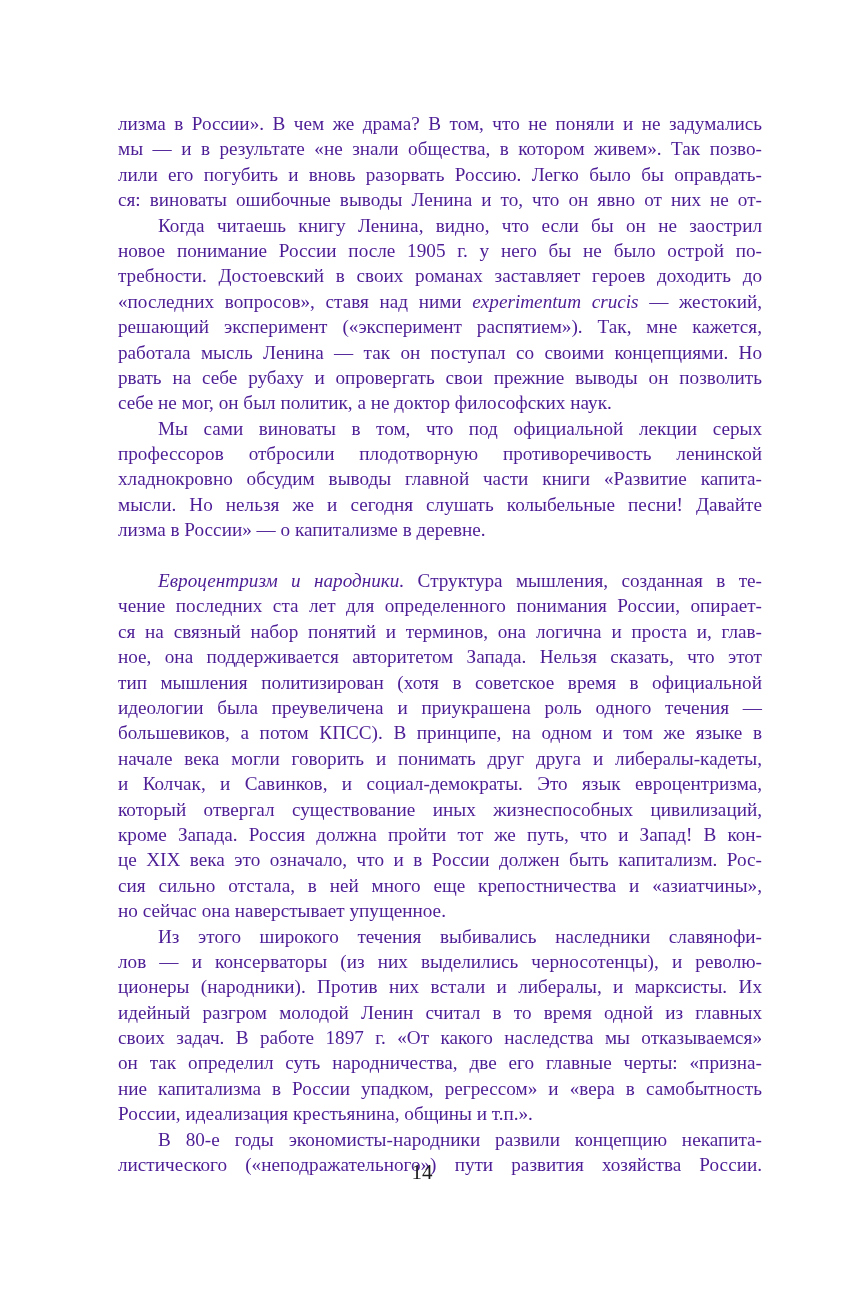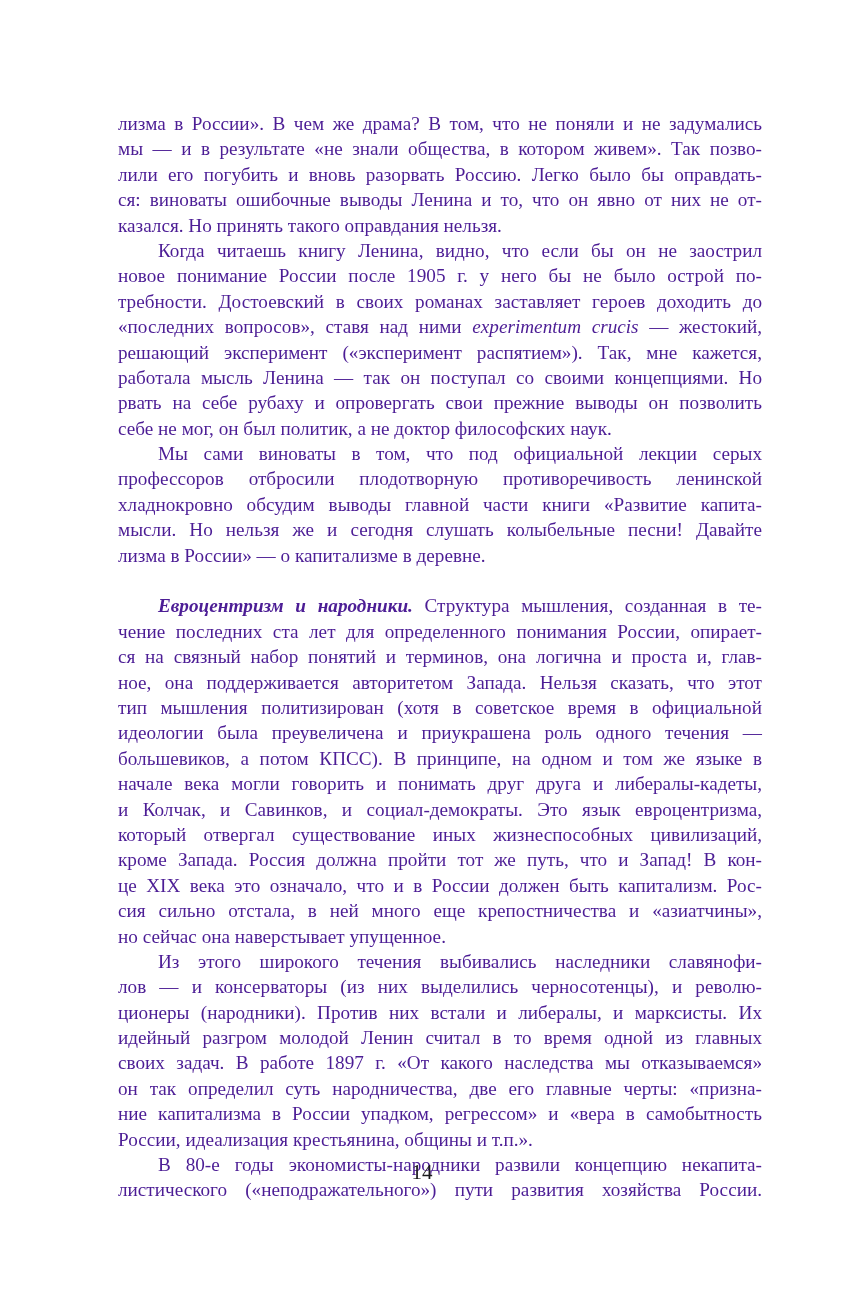--- a/index.html
+++ b/index.html
@@ -18,42 +18,41 @@
     display: block;
     white-space: nowrap;
     text-align: justify;
     text-align-last: justify;
     height: 25.4px;
   }
   .line.last { text-align-last: left; }
   .line.indent { padding-left: 40px; }
   .gap { height: 25.4px; }
   .it { font-style: italic; }
-  .bi { font-style: italic; font-weight: bold; margin-top: 16px; }
+  .bi { font-style: italic; font-weight: normal; margin-top: 16px; }
   .page-number {
     position: absolute;
     left: 0; width: 844px;
     top: 1160px;
     text-align: center;
     font-family: "Liberation Serif", "DejaVu Serif", serif;
     font-size: 21px;
     color: #1a1a1a;
   }
 </style>
 </head>
 <body>
 
 <div class="page">
 
   <div>
     <span class="line">лизма в России». В чем же драма? В том, что не поняли и не задумались</span>
     <span class="line">мы — и в результате «не знали общества, в котором живем». Так позво-</span>
     <span class="line">лили его погубить и вновь разорвать Россию. Легко было бы оправдать-</span>
     <span class="line">ся: виноваты ошибочные выводы Ленина и то, что он явно от них не от-</span>
-    <span class="line last">казался. Но принять такого оправдания нельзя.</span>
   </div>
 
   <div>
     <span class="line indent">Когда читаешь книгу Ленина, видно, что если бы он не заострил</span>
     <span class="line">новое понимание России после 1905 г. у него бы не было острой по-</span>
     <span class="line">требности. Достоевский в своих романах заставляет героев доходить до</span>
     <span class="line">
       <span>«последних вопросов», ставя над ними </span><span class="it">experimentum crucis</span><span> — жестокий,</span>
     </span>
     <span class="line">решающий эксперимент («эксперимент распятием»). Так, мне кажется,</span>

